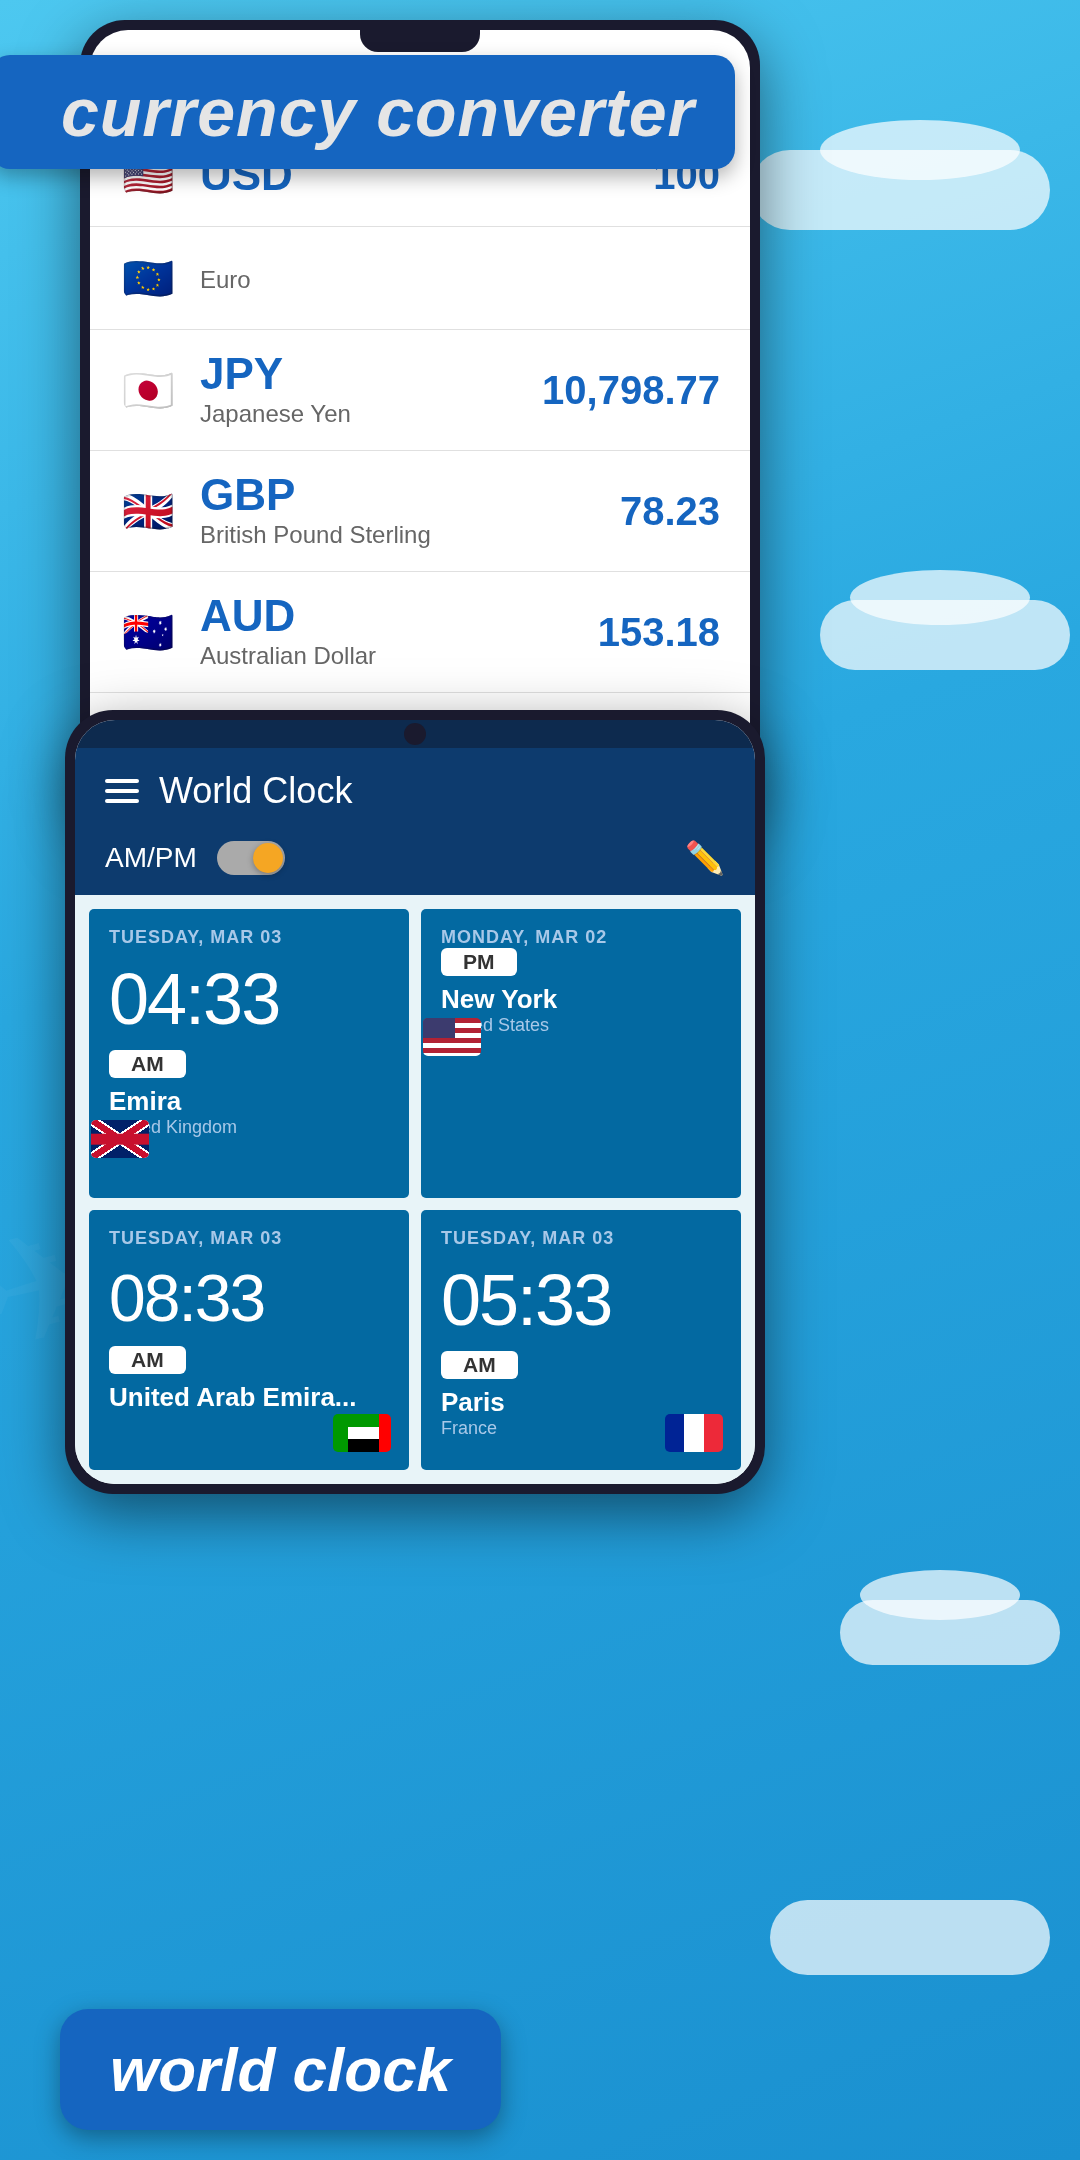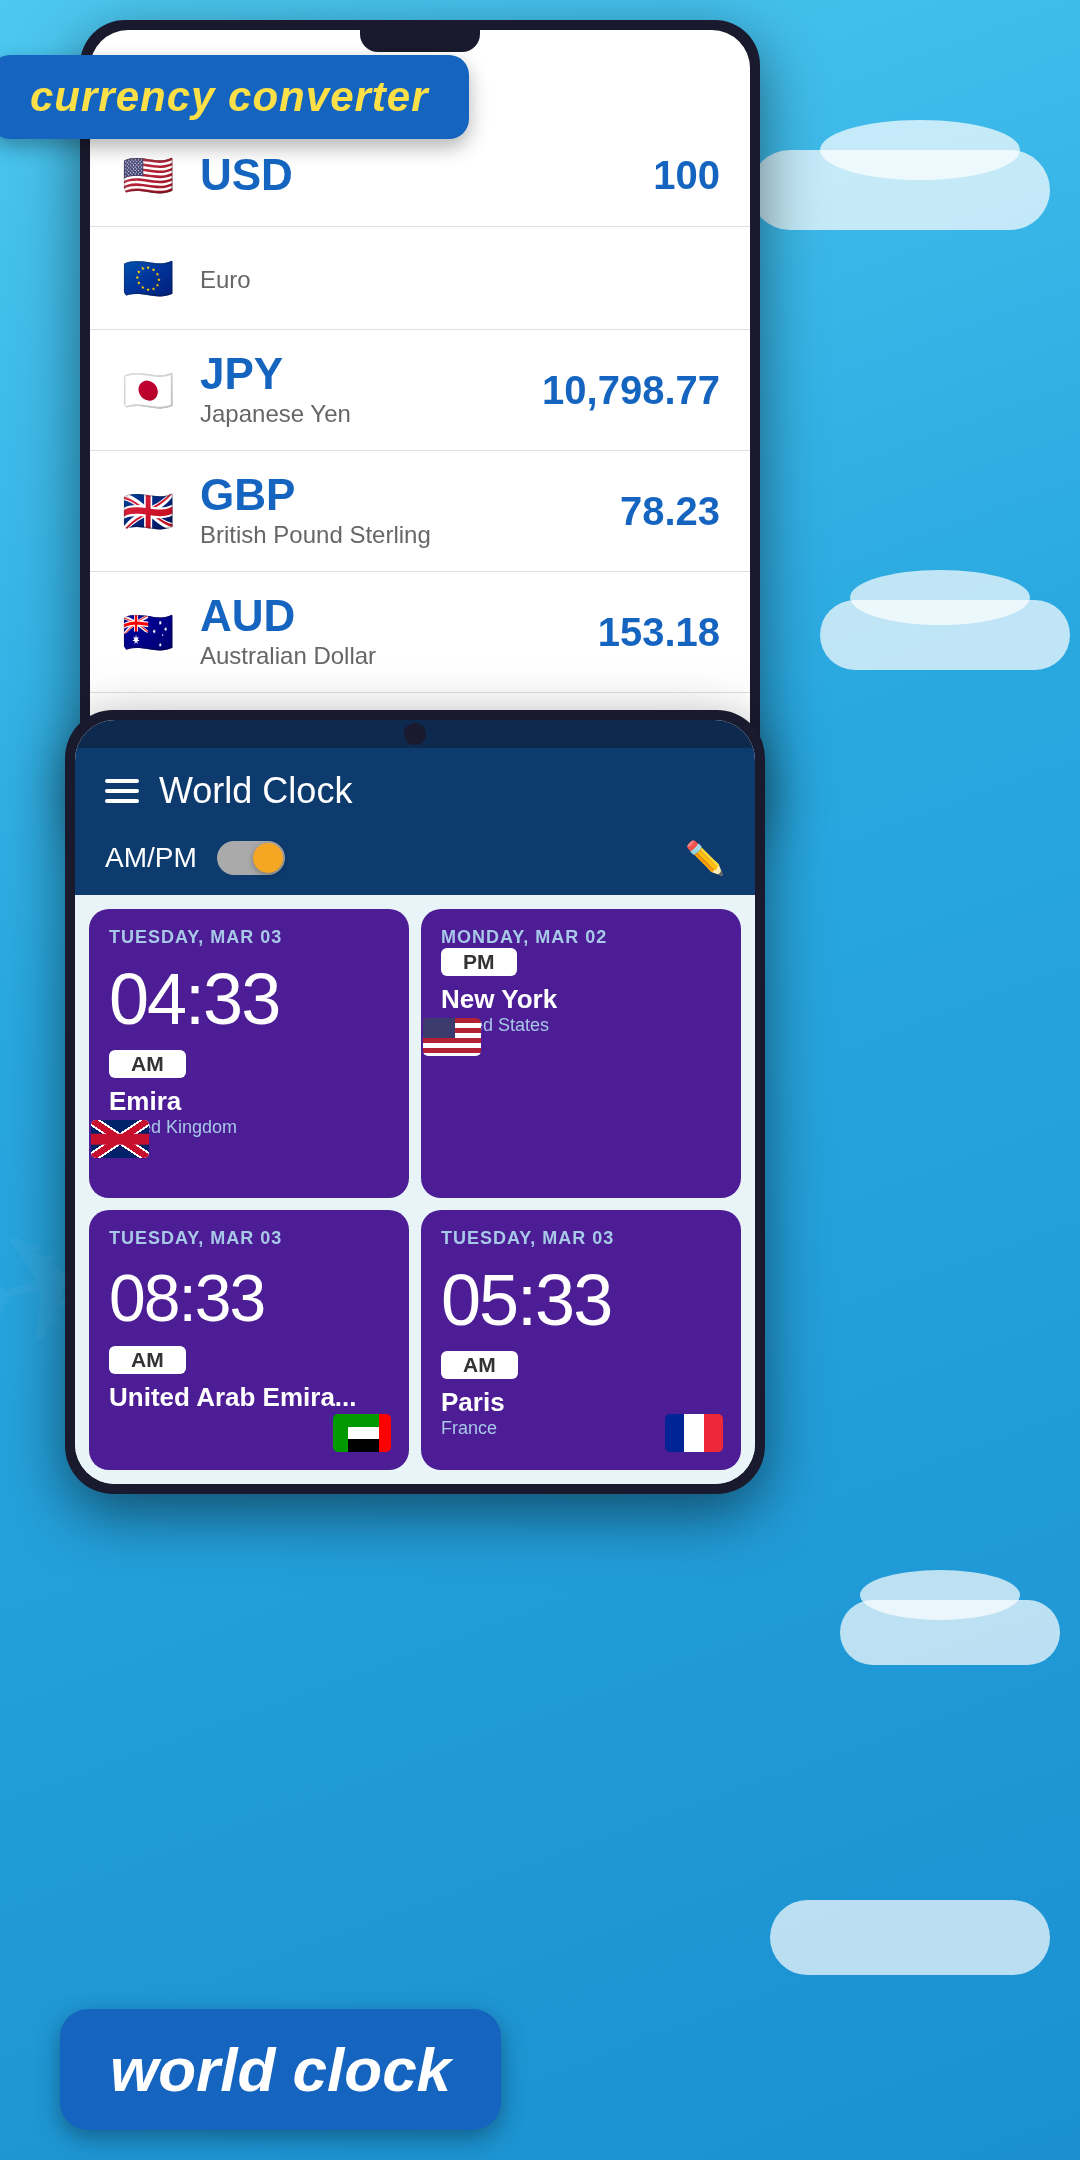--- a/index.html
+++ b/index.html
@@ -46,25 +46,26 @@
       position: absolute;
       top: 55px;
       left: -10px;
       background: #1565c0;
       border-radius: 20px;
       padding: 18px 40px;
       z-index: 20;
       box-shadow: 0 8px 20px rgba(0,0,0,0.3);
     }
     .currency-banner-text {
-      color: #fde047;
-      font-size: 42px;
+      color: #e5e5e5;
+      font-size: 68px;
       font-weight: 900;
       font-style: italic;
       letter-spacing: 1px;
+      margin-left: 31px;
     }
 
     .currency-header {
       padding: 25px 30px 10px 30px;
       color: #1565c0;
       font-size: 32px;
       font-weight: 700;
     }
 
     .currency-row {
@@ -204,22 +205,22 @@
     }
 
     .clock-grid {
       background: #e8f4f8;
       display: grid;
       grid-template-columns: 1fr 1fr;
       gap: 12px;
       padding: 14px;
     }
     .clock-card {
-      background: #4c1d95;
-      border-radius: 20px;
+      background: #0369a1;
+      border-radius: 5px;
       padding: 18px 20px;
       color: white;
       min-height: 260px;
       position: relative;
     }
     .clock-date {
       font-size: 18px;
       font-weight: 700;
       color: #a8c8e8;
       letter-spacing: 1px;

